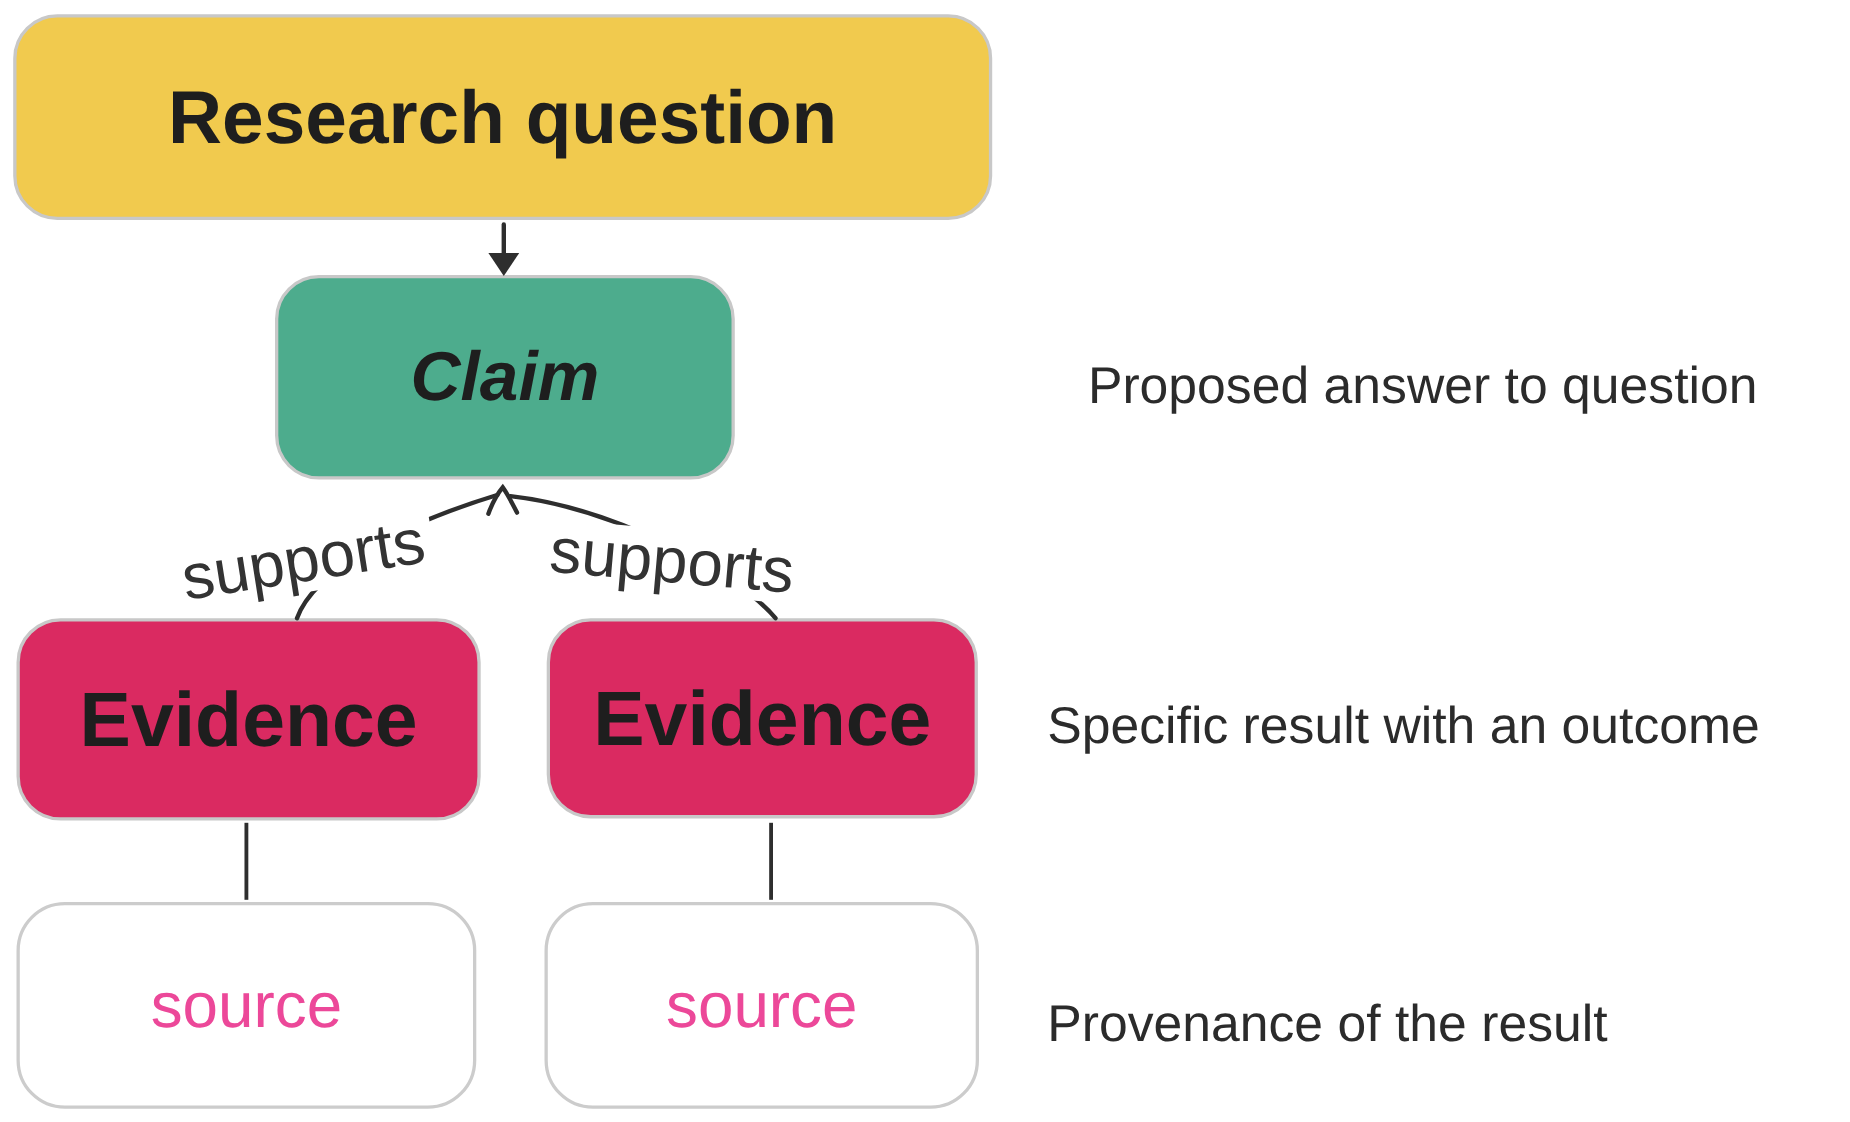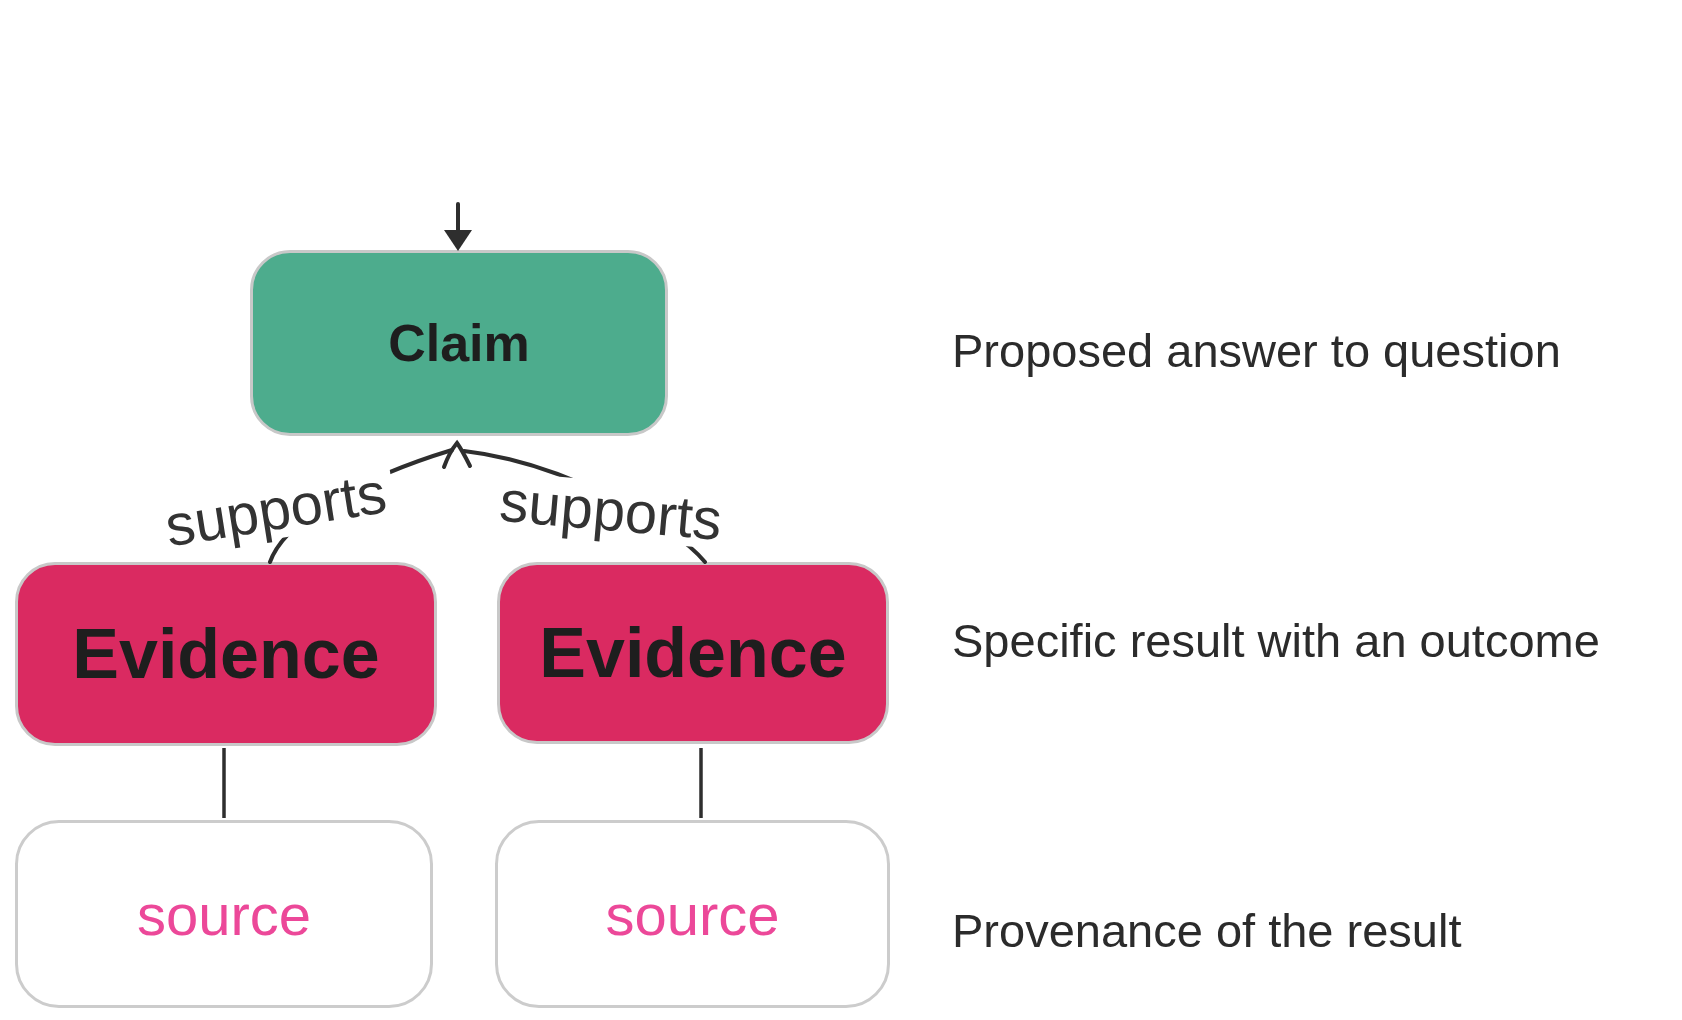--- a/index.html
+++ b/index.html
@@ -37,41 +37,41 @@
     color: var(--text_dark);
     font-weight: 700;
     letter-spacing: 0px;
     white-space: nowrap;
   }
 
   .node-research { left: 12px; top: 13px; width: 890px; height: 187px; background: var(--yellow); }
   .node-research .label { font-size: 68px; }
 
   .node-claim { left: 250px; top: 250px; width: 418px; height: 186px; background: var(--green); }
-  .node-claim .label { font-size: 52px; }
+  .node-claim .label { font-size: 63px; font-style: italic; }
 
   .node-evidence-left  { left: 15px;  top: 562px; width: 422px; height: 184px; background: var(--pink); }
   .node-evidence-right { left: 497px; top: 562px; width: 392px; height: 182px; background: var(--pink); }
   .node-evidence-left .label, .node-evidence-right .label { font-size: 70px; }
 
   .node-source-left  { left: 15px;  top: 820px; width: 418px; height: 188px; background: #ffffff; border: 3px solid var(--source_border); border-radius: 44px; }
   .node-source-right { left: 495px; top: 820px; width: 395px; height: 188px; background: #ffffff; border: 3px solid var(--source_border); border-radius: 44px; }
   .node-source-left .label, .node-source-right .label { font-weight: 400; font-size: 58px; color: #ec4899; }
 
   .annotation {
     position: absolute;
     left: 952px;
     transform: translateY(-50%);
     font-size: 47px;
     color: var(--annotation);
     white-space: nowrap;
   }
   .annotation-research   { top: 108px; }
-  .annotation-claim      { top: 350px; }
-  .annotation-evidence   { top: 640px; text-align: center; }
+  .annotation-claim      { top: 350px; margin-left: 37px; }
+  .annotation-evidence   { top: 659px; text-align: center; }
   .annotation-source     { top: 930px; }
 
   .supports-label {
     position: absolute;
     font-size: 58px;
     color: #333;
     white-space: nowrap;
     background: var(--canvas_bg);
     padding: 0 8px;
     line-height: 1.0;
@@ -102,20 +102,23 @@
   
   .layer-curves { z-index: 1; }
   .supports-label { z-index: 2; }
   .layer-heads { z-index: 3; }
 </style>
 </head>
 <body>
 
 <div class="canvas">
 
+  <div class="node node-research">
+    <span class="label">Research question</span>
+  </div>
 
   <div class="node node-claim">
     <span class="label">Claim</span>
   </div>
 
   <div class="node node-evidence-left">
     <span class="label">Evidence</span>
   </div>
 
   <div class="node node-evidence-right">

